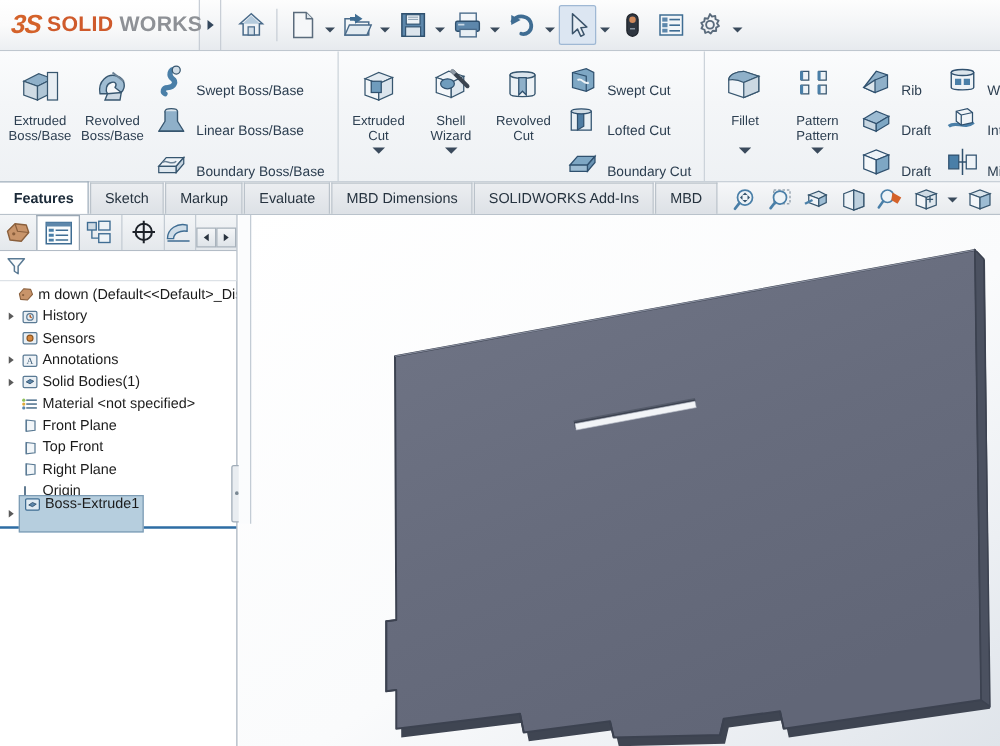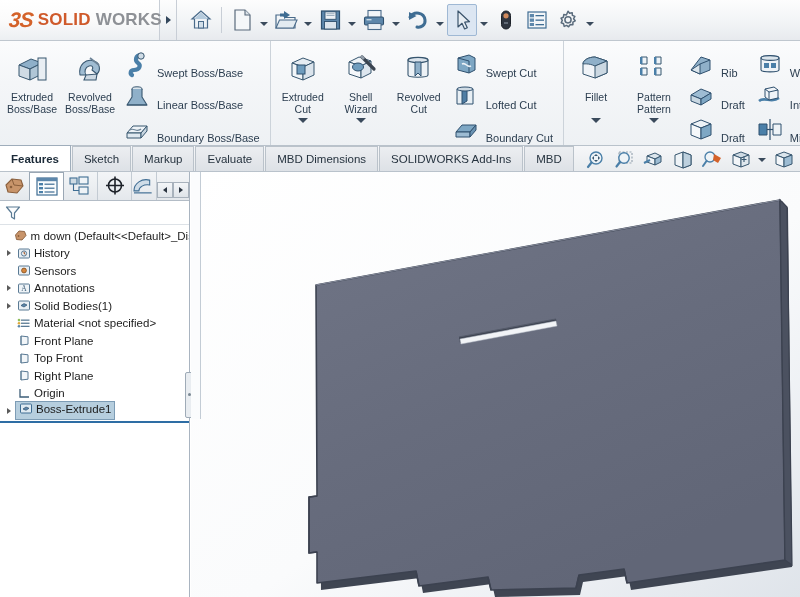--- a/index.html
+++ b/index.html
@@ -128,21 +128,21 @@
   .tree { padding-top: 2px; font-size: 11.5px; color: #1c1c1c; }
   .trow {
     display: flex; align-items: center; height: 17.5px; padding-left: 2px; white-space: nowrap;
   }
   .trow .exp { width: 13px; display: flex; align-items: center; justify-content: center; }
   .trow .exp .tri { width:0;height:0;border-left:4px solid #5a5a5a;border-top:3.5px solid transparent;border-bottom:3.5px solid transparent; }
   .trow .ticon { width: 17px; display: flex; align-items: center; justify-content: center; }
   .trow .tlbl { padding-left: 2px; }
   .trow.root .tlbl { overflow: hidden; }
   .trow.selected .tlbl-wrap {
-    background: #b6cede; border: 1px solid #7d9cb5; padding: 0 3px 4px 1px;
+    background: #b6cede; border: 1px solid #7d9cb5; padding: 0 3px 15px 1px;
     display: inline-flex; align-items: center; justify-content: center;
   }
   .tree-bottom-line { height: 2px; background: #2e6da4; margin-top: 1px; }
   .lp-resize-dot {
     position: absolute; right: -5px; top: 47%; width: 9px; height: 46px;
     background: #e9edf1; border: 1px solid #9fabb7; border-radius: 2px;
     display:flex;align-items:center;justify-content:center;
   }
   .lp-resize-dot i { width:3px;height:3px;border-radius:50%;background:#7a8893;display:block; }
 

